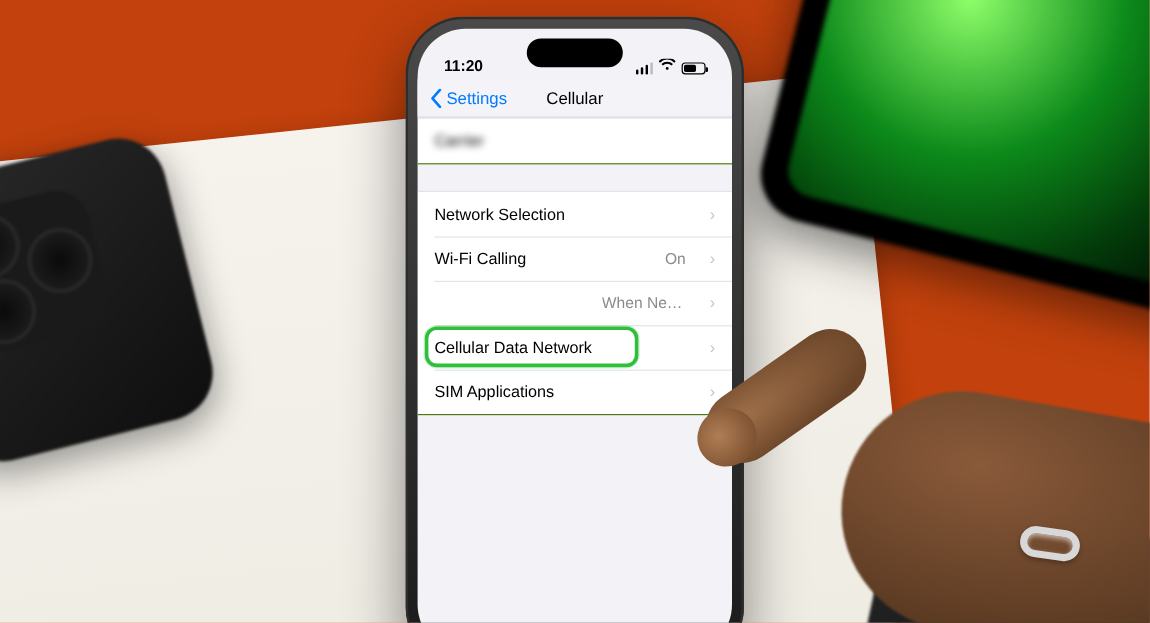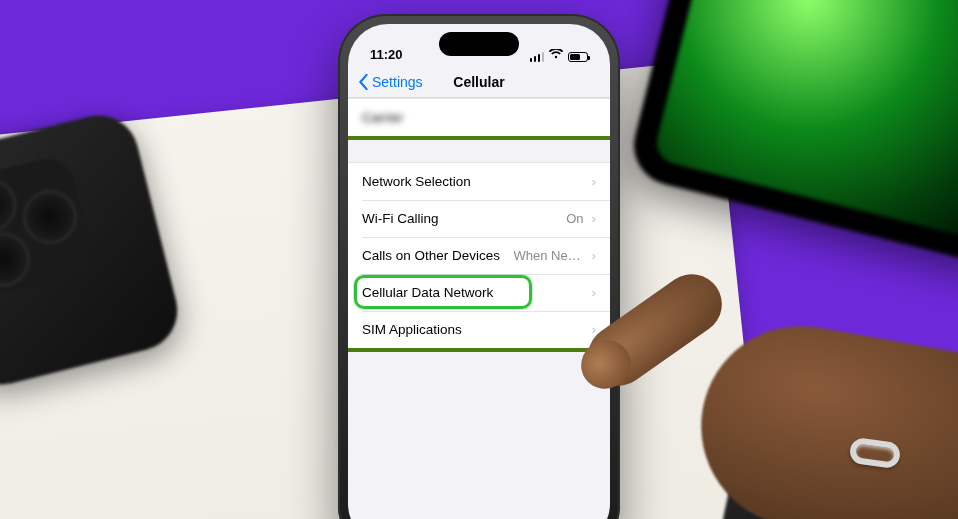--- a/index.html
+++ b/index.html
@@ -1,17 +1,17 @@
 <!DOCTYPE html>
 <html><head>
 <meta charset="utf-8">
 <style>
   * { box-sizing: border-box; margin: 0; padding: 0; }
   html, body { width: 958px; height: 519px; overflow: hidden; font-family: -apple-system, "Helvetica Neue", Arial, sans-serif; }
-  .stage { position: relative; width: 958px; height: 519px; background: #6d28d9; }
+  .stage { position: relative; width: 958px; height: 519px; background: #c2410c; }
   .stage::before {
     content: ""; position: absolute; left: -60px; top: 100px; width: 800px; height: 460px;
     background: linear-gradient(#f6f3ed,#efece4); transform: rotate(-6deg);
     box-shadow: 0 6px 20px rgba(0,0,0,.25);
   }
   .left-phone {
     position: absolute; left: -60px; top: 130px; width: 220px; height: 240px;
     background: linear-gradient(145deg,#2a2a2a,#0e0e0e); border-radius: 40px;
     transform: rotate(-14deg); filter: blur(1.5px);
     box-shadow: 0 10px 30px rgba(0,0,0,.4);
@@ -72,28 +72,28 @@
   .wifi{display:inline-block;margin-right:5px}
   .batt{display:inline-flex;align-items:center}
   .batt .body{width:20px;height:10px;border:1px solid #000;border-radius:3px;position:relative}
   .batt .body::after{content:"";position:absolute;right:-3px;top:2.5px;width:2px;height:4px;background:#000;border-radius:0 1px 1px 0}
   .batt .fill{position:absolute;left:1px;top:1px;bottom:1px;width:55%;background:#000;border-radius:1.5px}
 
   .nav { position:relative; height:32px; display:flex; align-items:center; justify-content:center;
     background:#f2f2f7cc; backdrop-filter: blur(6px); border-bottom:1px solid #dcdce0;}
   .nav .back{position:absolute;left:10px;display:flex;align-items:center;color:#007aff;font-size:14px}
   .nav .back svg{width:11px;height:16px;margin-right:3px}
-  .nav .title{font-size:14px;font-weight:700;color:#000}
+  .nav .title{font-size:14px;font-weight:400;color:#000}
 
   .scroll{position:absolute;top:74px;left:0;right:0;bottom:0;overflow:hidden}
   .desc{font-size:10.5px;color:#8a8a8e;padding:0 14px 10px;line-height:1.35}
-  .group{background:#fff;border-top:1px solid #e4e4e8;border-bottom:4px solid #4d7c0f;margin-bottom:22px}
+  .group{background:#fff;border-top:1px solid #e4e4e8;border-bottom:1px solid #4d7c0f;margin-bottom:22px}
   .row{position:relative;height:37px;display:flex;align-items:center;padding:0 14px;font-size:13.5px;color:#000}
   .row + .row::before{content:"";position:absolute;left:14px;right:0;top:0;height:1px;background:#e4e4e8}
-  .row .val{margin-left:auto;margin-right:8px;color:#8a8a8e;font-size:13px;max-width:70px;white-space:nowrap;overflow:hidden;text-overflow:ellipsis}
+  .row .val{margin-left:auto;margin-right:20px;color:#8a8a8e;font-size:13px;max-width:70px;white-space:nowrap;overflow:hidden;text-overflow:ellipsis}
   .row .chev{color:#c5c5c9}
   .row.blur .val{filter:blur(3px)}
   .row.link{color:#007aff}
   .section-label{font-size:10px;letter-spacing:.5px;color:#8a8a8e;padding:0 14px 5px;text-transform:uppercase}
 
   .highlight{
     position:absolute; border:3px solid #2fbf3a; border-radius:10px;
     box-shadow:0 0 0 1px rgba(47,191,58,.25);
     pointer-events:none; z-index:5;
   }
@@ -161,21 +161,20 @@
             <span>Network Selection</span>
             <span class="val">&nbsp;&nbsp;&nbsp;&nbsp;&nbsp;&nbsp;</span>
             <span class="chev">›</span>
           </div>
           <div class="row">
             <span>Wi-Fi Calling</span>
             <span class="val">On</span>
             <span class="chev">›</span>
           </div>
           <div class="row">
-            <span>Calls on Other Devices</span>
             <span class="val">When Nearby</span>
             <span class="chev">›</span>
           </div>
           <div class="row" id="cdn-row">
             <span>Cellular Data Network</span>
             <span class="val"></span>
             <span class="chev">›</span>
           </div>
           <div class="row">
             <span>SIM Applications</span>

